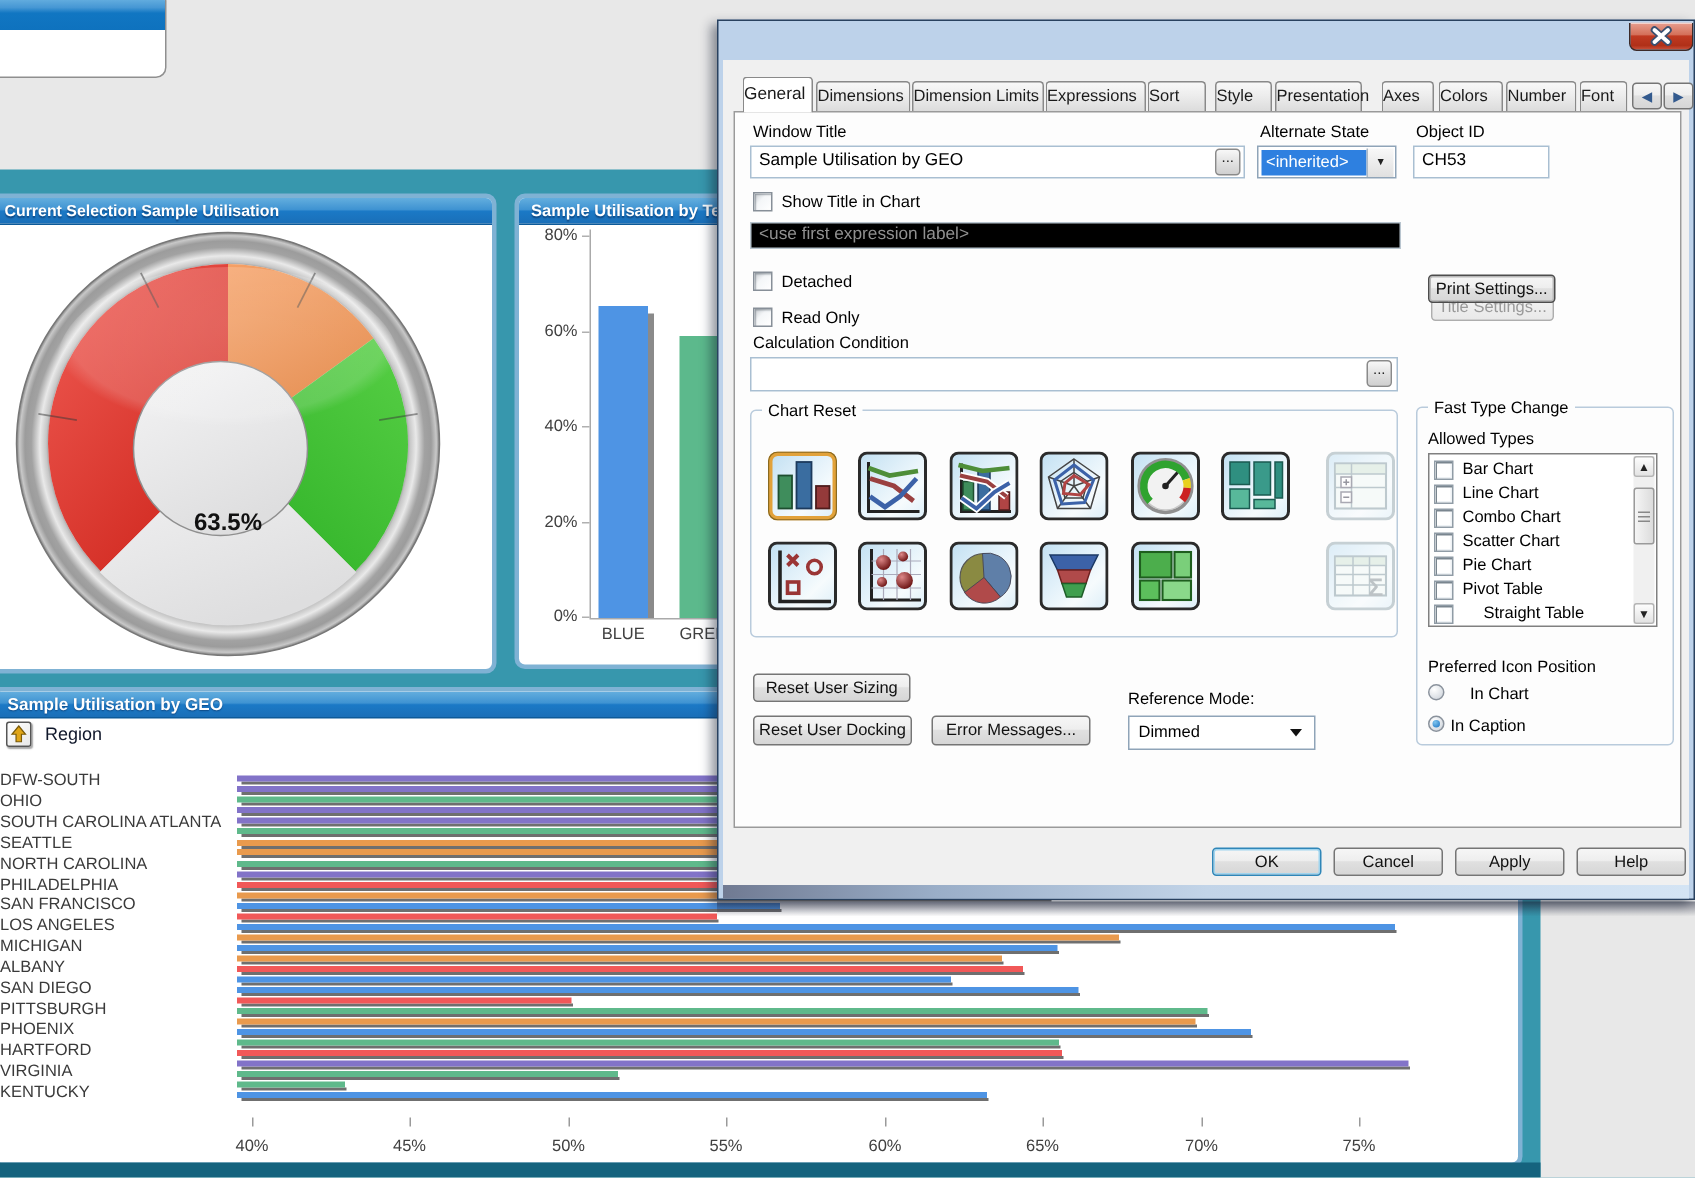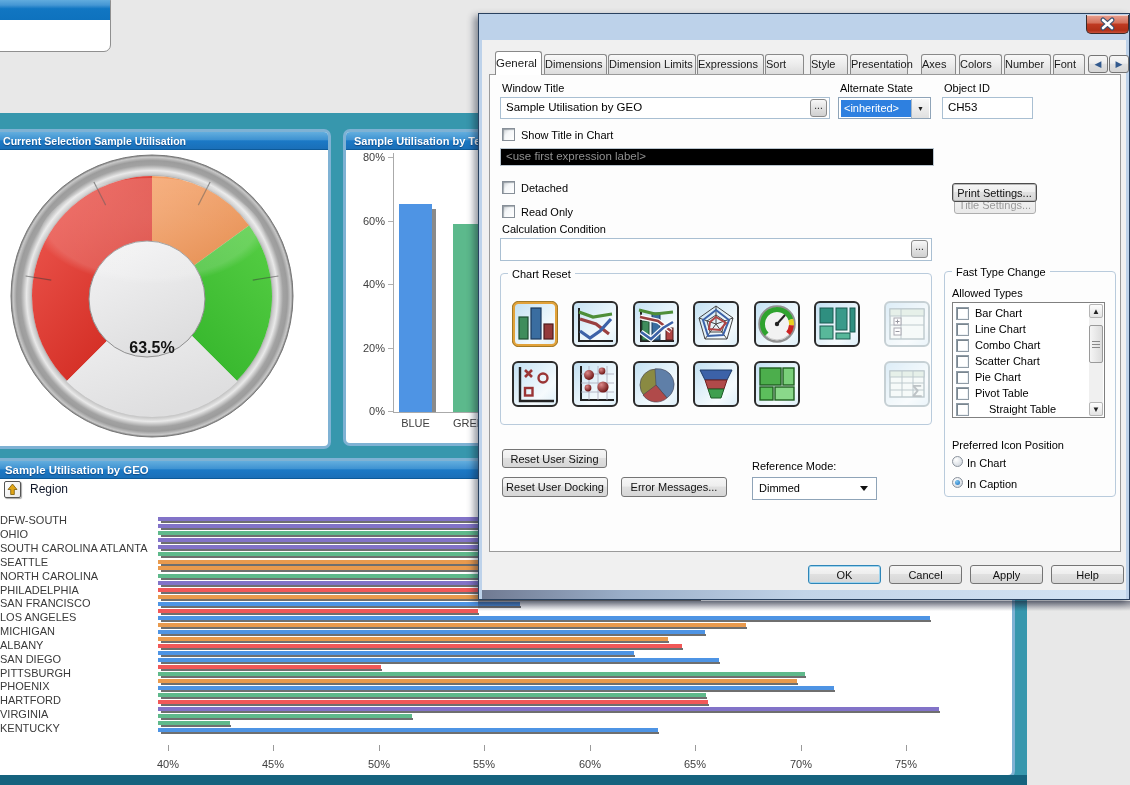--- a/index.html
+++ b/index.html
@@ -268,21 +268,21 @@
 <div style="position:absolute;left:0;top:0;width:14px;height:14px;background:linear-gradient(#fdfdfd,#e3e3e3);border:1px solid #b5b5b5;border-radius:2px;text-align:center;font-size:8px;line-height:13px;color:#222">▲</div>
 <div style="position:absolute;left:0;top:21px;width:14px;height:38px;background:linear-gradient(to right,#f5f5f5,#dcdcdc);border:1px solid #9a9a9a;border-radius:2px"></div>
 <div style="position:absolute;left:3px;top:37px;width:8px;height:1px;background:#888"></div>
 <div style="position:absolute;left:3px;top:40px;width:8px;height:1px;background:#888"></div>
 <div style="position:absolute;left:3px;top:43px;width:8px;height:1px;background:#888"></div>
 <div style="position:absolute;left:0;bottom:0;width:14px;height:14px;background:linear-gradient(#fdfdfd,#e3e3e3);border:1px solid #b5b5b5;border-radius:2px;text-align:center;font-size:8px;line-height:13px;color:#222">▼</div>
         </div>
       </div>
 <div class="lbl" style="left:470px;top:399px">Preferred Icon Position</div>
 <div class="radio" style="left:470px;top:416px"></div>
-<div class="lbl" style="left:485px;top:417px">In Chart</div>
+<div class="lbl" style="left:498px;top:417px">In Chart</div>
 <div class="radio" style="left:470px;top:437px">
         <div style="position:absolute;left:2px;top:2px;width:5px;height:5px;border-radius:50%;background:radial-gradient(circle at 35% 30%,#7ec4ee,#1a72c2)"></div>
       </div>
 <div class="lbl" style="left:485px;top:438px">In Caption</div>
 <div class="btn" style="left:20px;top:409px;width:105px;height:19px;line-height:18px">Reset User Sizing</div>
 <div class="btn" style="left:20px;top:437px;width:106px;height:20px;line-height:19px">Reset User Docking</div>
 <div class="btn" style="left:139px;top:437px;width:106px;height:20px;line-height:19px">Error Messages...</div>
 <div class="lbl" style="left:270px;top:420px">Reference Mode:</div>
 <div class="combo" style="left:270px;top:437px;width:125px;height:23px">
 <div style="position:absolute;left:6px;top:4px;font-size:11px">Dimmed</div>

